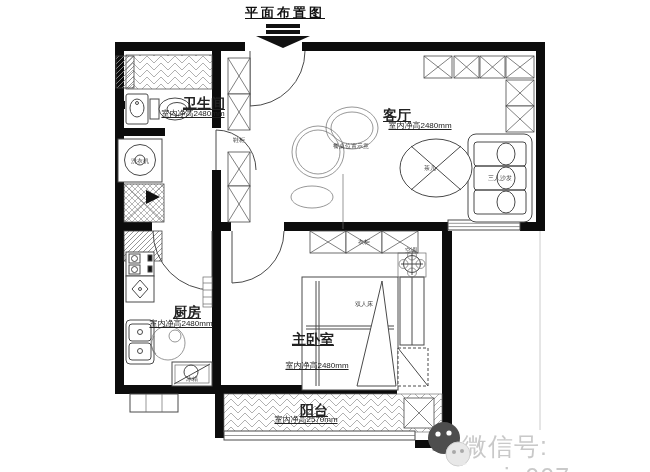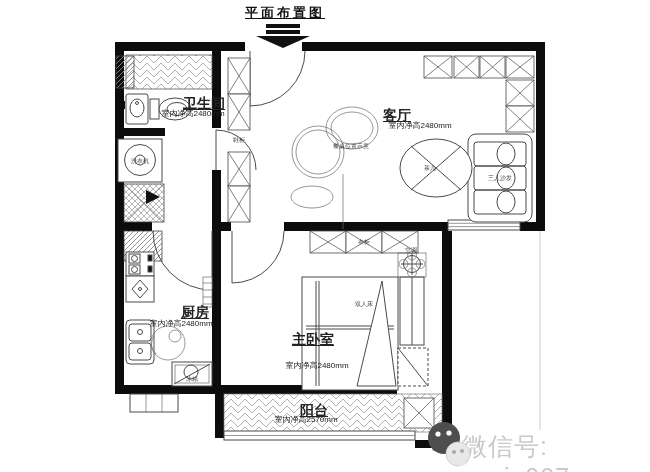--- a/index.html
+++ b/index.html
@@ -7,21 +7,21 @@
           font-family:"Liberation Sans","DejaVu Sans",sans-serif;}
   svg{position:absolute;left:0;top:0;}
   .wall{fill:#0c0c0c;stroke:none;}
   .ln{fill:none;stroke:#4a4a4a;stroke-width:1;}
   .thin{fill:none;stroke:#6a6a6a;stroke-width:0.7;}
   .whitefill{fill:#ffffff;stroke:#4a4a4a;stroke-width:1;}
   g.xbox rect{fill:#ffffff;stroke:#4a4a4a;stroke-width:0.8;}
   g.xbox line{stroke:#4a4a4a;stroke-width:0.7;}
   .lbl{position:absolute;color:#222;white-space:nowrap;transform:translateX(-50%);z-index:3;}
   .room-name{font-size:14px;font-weight:bold;text-decoration:underline;}
-  .note{font-size:8px;}
+  .note{font-size:8px;text-decoration:underline;}
   .tiny{font-size:6px;color:#3a3a3a;font-weight:normal;}
   .title{font-size:13px;font-weight:bold;letter-spacing:3px;text-decoration:underline;color:#111;}
   .watermark-text{position:absolute;left:462px;top:430px;font-size:25px;letter-spacing:1px;
                   color:#c9c9c9;z-index:5;}
   .wm-icon{position:absolute;left:424px;top:418px;width:50px;height:54px;z-index:6;}
 </style>
 </head>
 <body>
 
 <div id="canvas">
@@ -298,21 +298,21 @@
   </svg>
 
   <div class="lbl title" style="left:285px;top:4px;">平面布置图</div>
 
   <div class="lbl room-name" style="left:204px;top:95px;">卫生间</div>
   <div class="lbl note" style="left:193px;top:108px;">室内净高2480mm</div>
 
   <div class="lbl room-name" style="left:397px;top:107px;">客厅</div>
   <div class="lbl note" style="left:420px;top:120px;">室内净高2480mm</div>
 
-  <div class="lbl room-name" style="left:187px;top:304px;margin-left:8px;">厨房</div>
+  <div class="lbl room-name" style="left:187px;top:304px;">厨房</div>
   <div class="lbl note" style="left:181px;top:318px;">室内净高2480mm</div>
 
   <div class="lbl room-name" style="left:313px;top:331px;">主卧室</div>
   <div class="lbl note" style="left:317px;top:360px;">室内净高2480mm</div>
 
   <div class="lbl room-name" style="left:314px;top:402px;">阳台</div>
   <div class="lbl note" style="left:306px;top:414px;">室内净高2570mm</div>
 
   <div class="lbl tiny" style="left:140px;top:157px;">洗衣机</div>
   <div class="lbl tiny" style="left:239px;top:136px;">鞋柜</div>

